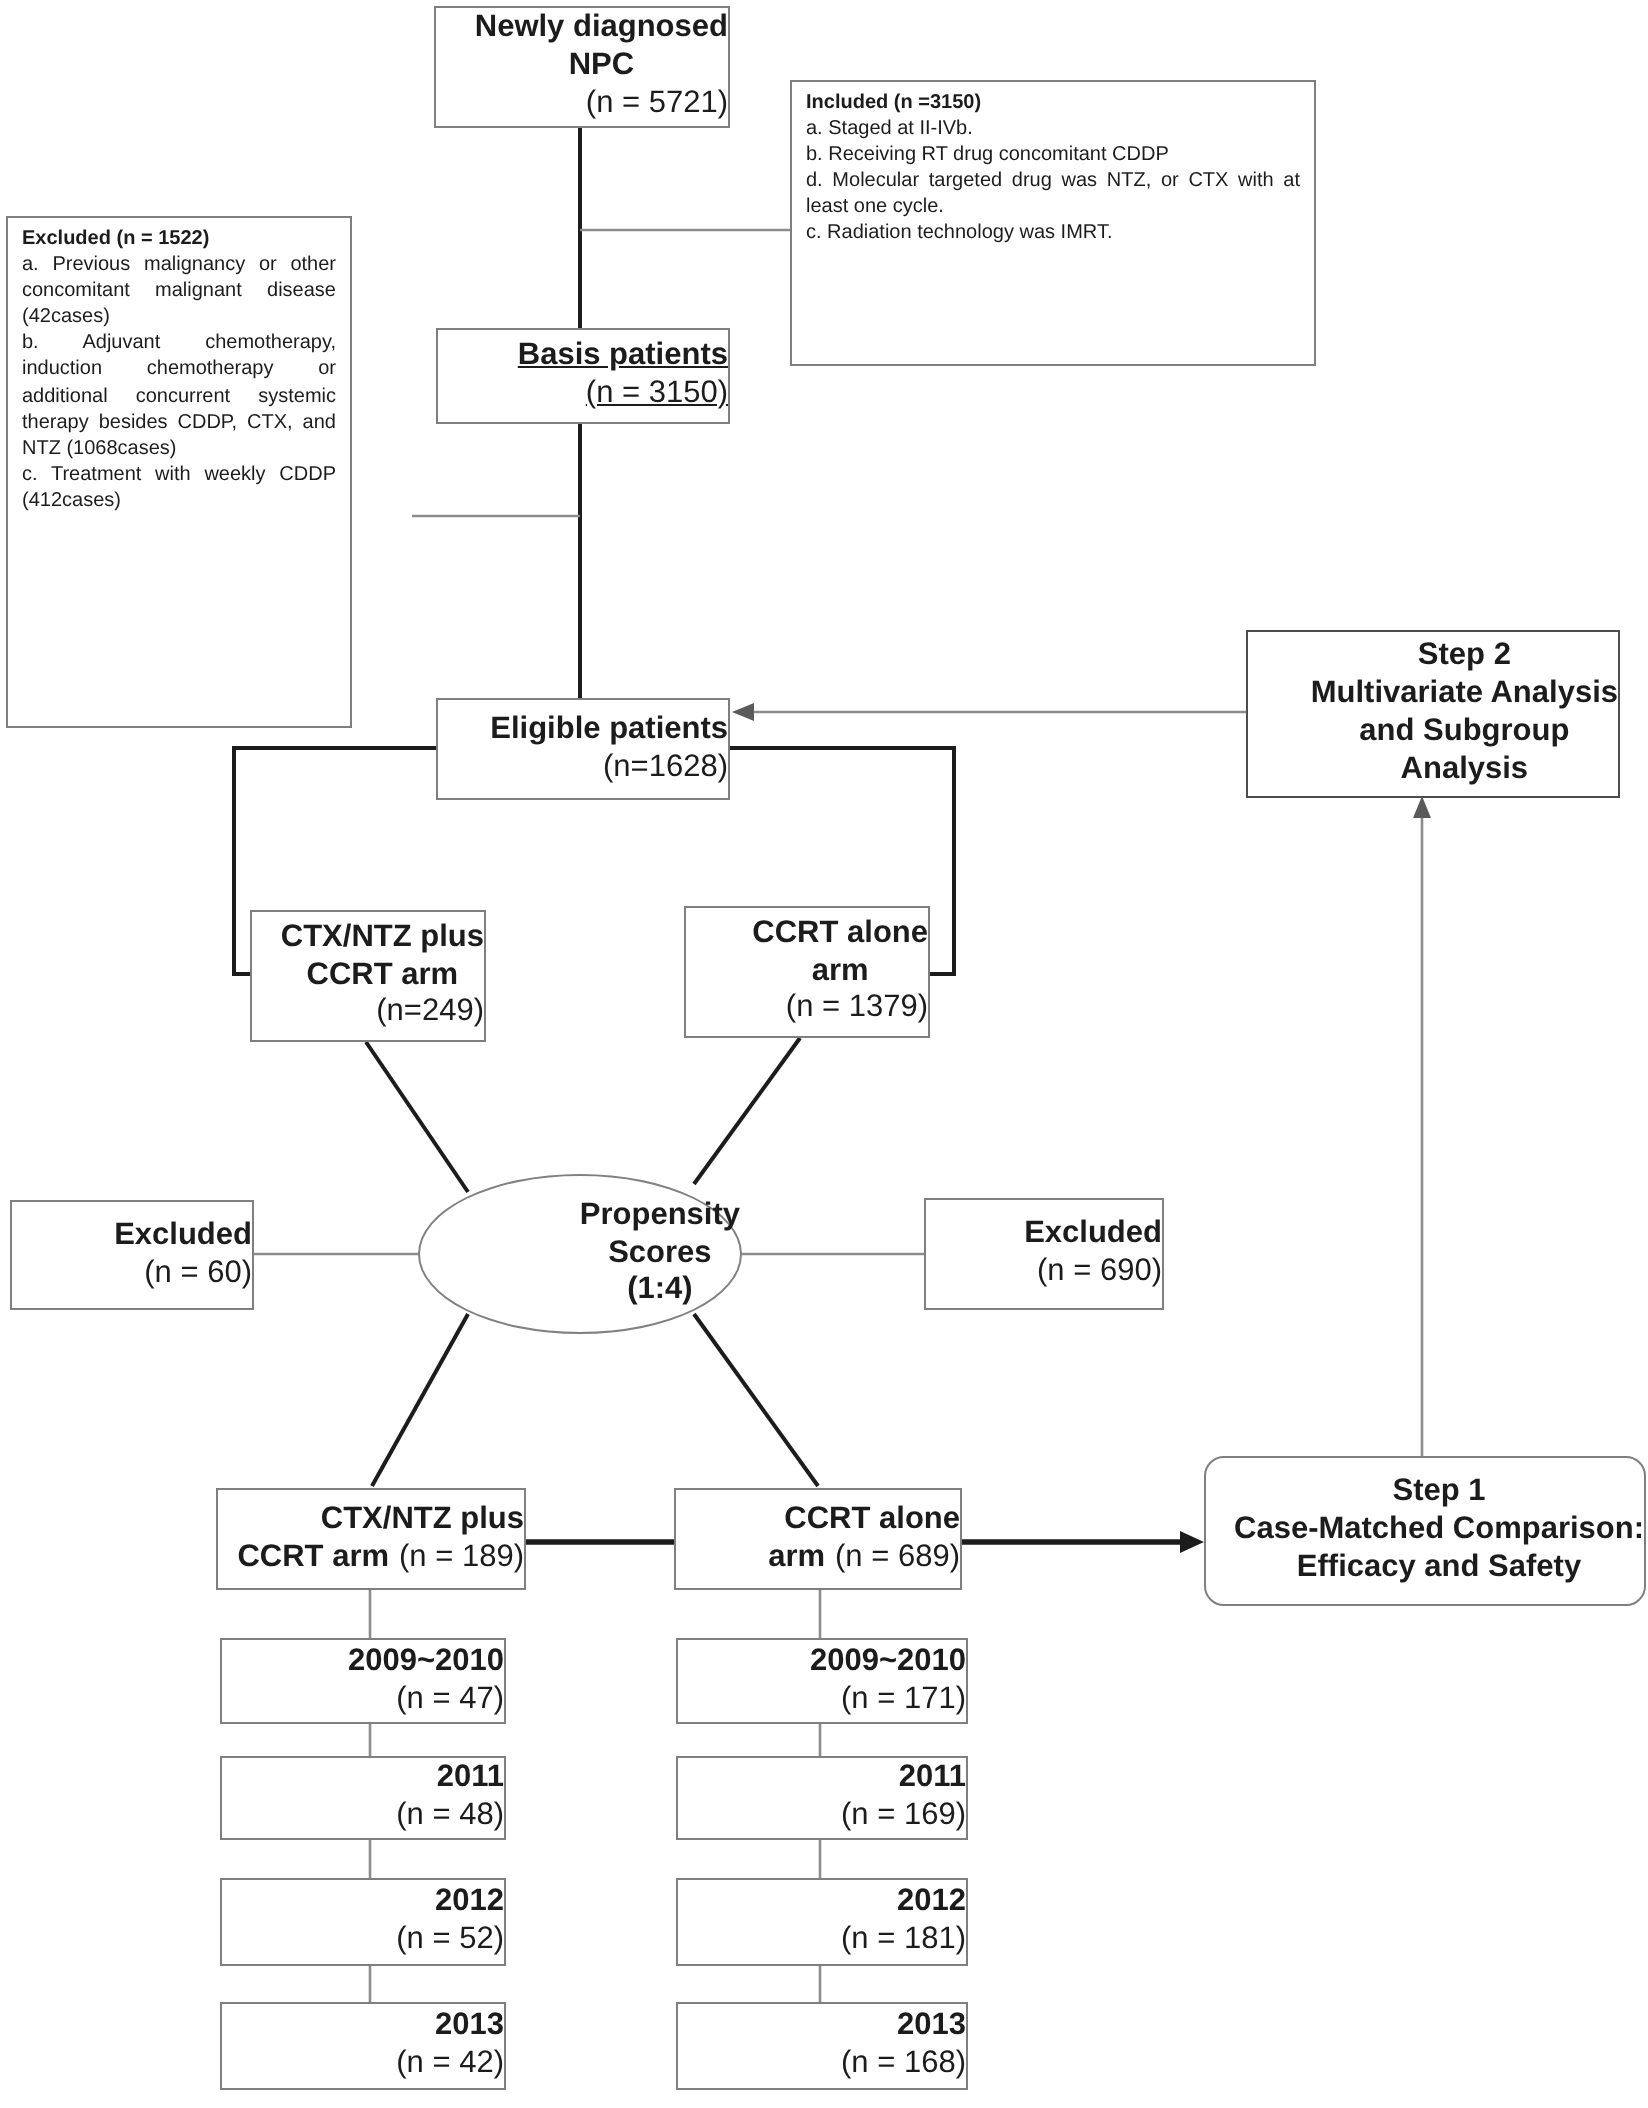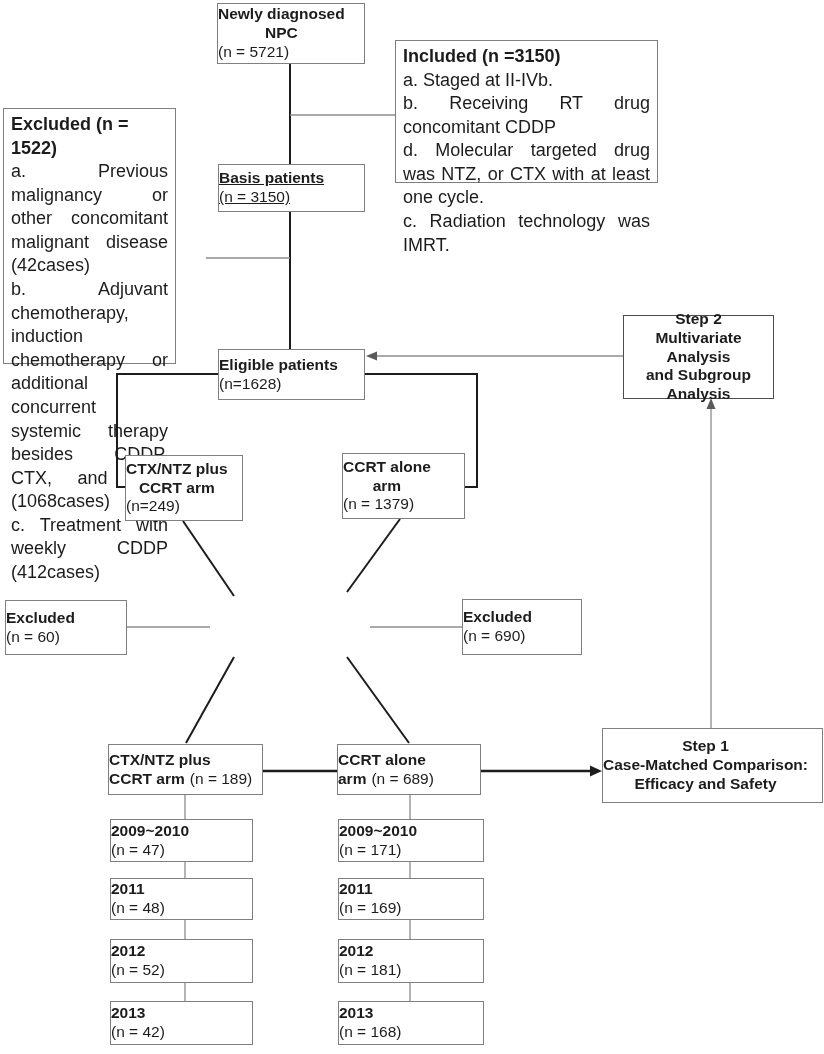--- a/index.html
+++ b/index.html
@@ -17,37 +17,37 @@
     left: 0; top: 0;
     width: 824px; height: 1054px;
   }
   .box {
     position: absolute;
     box-sizing: border-box;
     border: 1.5px solid #7f7f7f;
     background: #ffffff;
     display: flex;
     flex-direction: column;
-    align-items: flex-start;
+    align-items: flex-end;
     justify-content: center;
     text-align: center;
     font-size: 15.5px;
     line-height: 1.22;
     color: #1c1c1c;
   }
   .bold { font-weight: bold; }
   .pre { white-space: pre-line; }
   .val { font-weight: normal; }
   .list-box {
     align-items: stretch;
     justify-content: flex-start;
     text-align: justify;
     text-justify: inter-word;
     padding: 4px 7px;
-    font-size: 18px;
+    font-size: 10px;
     line-height: 1.31;
   }
   .list-box .list-title {
     font-weight: bold;
     text-align: left;
   }
   .list-box .list-item {
     width: 100%;
     text-align: justify;
   }
@@ -127,21 +127,21 @@
   <div class="box" style="left:218px; top:164px; width:147px; height:48px;text-decoration:underline;">
     <span class="bold">Basis patients</span>
     <span class="val">(n = 3150)</span>
   </div>
 
   <div class="box" style="left:218px; top:349px; width:147px; height:51px;">
     <span class="bold">Eligible patients</span>
     <span class="val">(n=1628)</span>
   </div>
 
-  <div class="box" style="left:623px; top:315px; width:151px; height:84px; border-color:#4d4d4d;">
+  <div class="box" style="left:623px; top:315px; width:187px; height:84px; border-color:#4d4d4d;">
     <span class="bold pre">Step 2
 Multivariate Analysis
 and  Subgroup
 Analysis</span>
   </div>
 
   <div class="box" style="left:125px; top:455px; width:118px; height:66px;">
     <span class="bold pre">CTX/NTZ plus
 CCRT arm</span>
     <span class="val">(n=249)</span>
@@ -151,37 +151,42 @@
     <span class="bold pre">CCRT alone
 arm</span>
     <span class="val">(n = 1379)</span>
   </div>
 
   <div class="box" style="left:5px; top:600px; width:122px; height:55px;">
     <span class="bold">Excluded</span>
     <span class="val">(n = 60)</span>
   </div>
 
+  <div class="box ellipse" style="left:209px; top:587px; width:162px; height:80px;">
+    <span class="bold pre">Propensity
+Scores
+(1:4)</span>
+  </div>
 
   <div class="box" style="left:462px; top:599px; width:120px; height:56px;">
     <span class="bold">Excluded</span>
     <span class="val">(n = 690)</span>
   </div>
 
   <div class="box" style="left:108px; top:744px; width:155px; height:51px;">
     <span class="bold">CTX/NTZ plus</span>
     <span class="line2"><span class="bold">CCRT arm</span><span class="val">(n = 189)</span></span>
   </div>
 
   <div class="box" style="left:337px; top:744px; width:144px; height:51px;">
     <span class="bold">CCRT alone</span>
     <span class="line2"><span class="bold">arm</span><span class="val">(n = 689)</span></span>
   </div>
 
-  <div class="box" style="left:602px; top:728px; width:221px; height:75px;">
+  <div class="box" style="left:602px; top:728px; width:221px; height:75px;border-radius:10px;">
     <span class="bold pre">Step 1
 Case-Matched Comparison:
 Efficacy and Safety</span>
   </div>
 
   <div class="box" style="left:110px; top:819px; width:143px; height:43px;">
     <span class="bold">2009~2010</span>
     <span class="val">(n = 47)</span>
   </div>
   <div class="box" style="left:110px; top:878px; width:143px; height:42px;">

